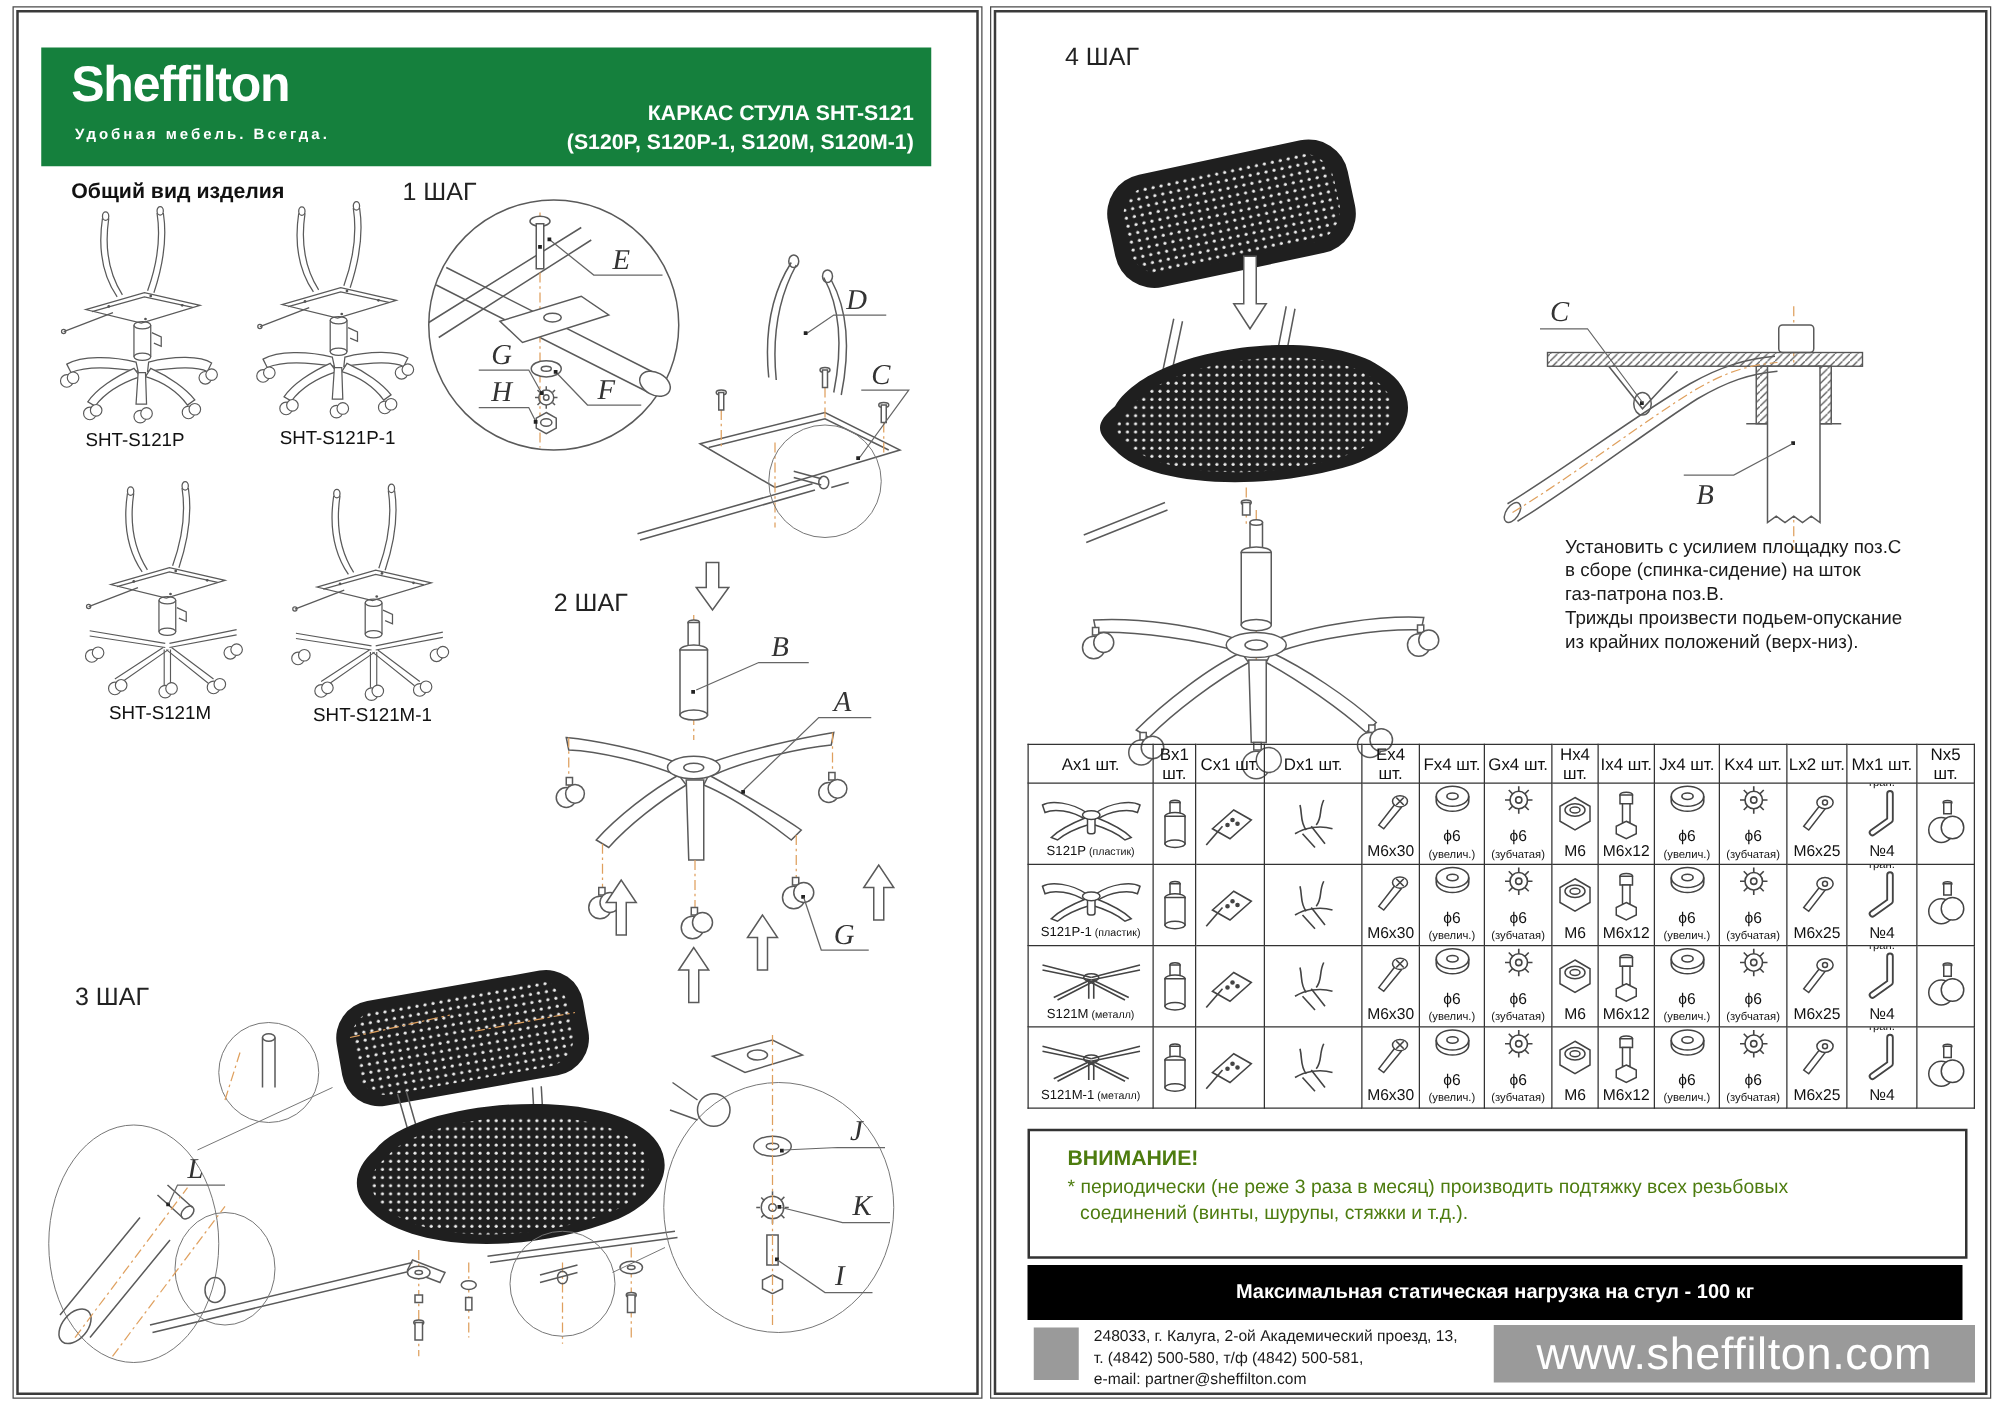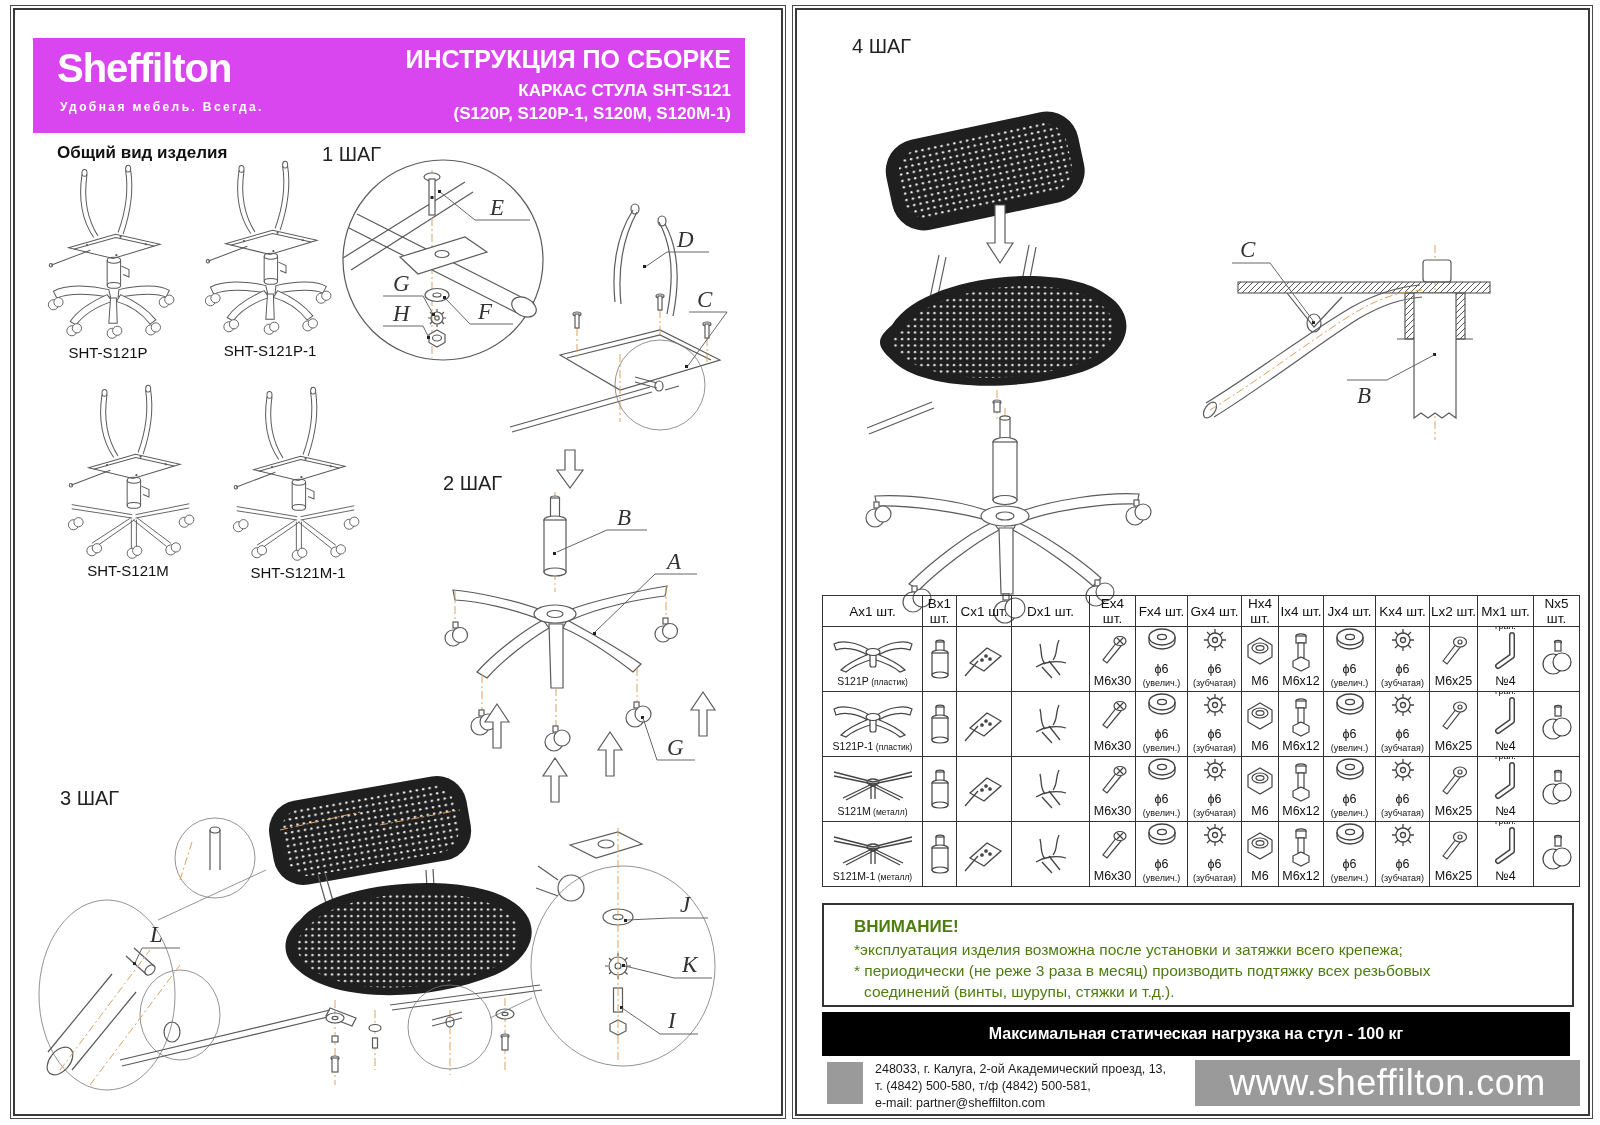--- a/index.html
+++ b/index.html
@@ -2,21 +2,21 @@
 <html><head>
 <meta charset="utf-8">
 <style>
   html,body{margin:0;padding:0;background:#fff;width:1600px;height:1125px;
     font-family:"Liberation Sans",sans-serif;-webkit-font-smoothing:antialiased;}
   .page{position:absolute;background:#fff;border:2px solid #3a3a3a;outline:1px solid #4a4a4a;outline-offset:2px;}
   #pageL{left:13px;top:8px;width:766px;height:1104px;}
   #pageR{left:795px;top:8px;width:791px;height:1104px;}
   .abs{position:absolute;}
   
-  .hdr{left:18px;top:28px;width:712px;height:95px;background:#d946ef;color:#fff;}
+  .hdr{left:18px;top:28px;width:712px;height:95px;background:#15803d;color:#fff;}
   .logo-name{left:24px;top:8px;font-size:40px;font-weight:bold;letter-spacing:-1px;}
   .logo-tag{left:27px;top:62px;font-size:12px;letter-spacing:2.4px;font-weight:bold;}
   .hdr-title{right:14px;top:7px;font-size:25px;font-weight:bold;white-space:nowrap;}
   .hdr-sub1{right:14px;top:43px;font-size:17px;font-weight:bold;}
   .hdr-sub2{right:14px;top:66px;font-size:17px;font-weight:bold;}
   .section-h{font-size:17px;font-weight:bold;color:#111;}
   .step-h{font-size:20px;color:#222;}
   .variant-label{font-size:15px;color:#111;text-align:center;}
   svg{overflow:visible;}
   svg .ln{stroke:#5a5a5a;stroke-width:1.2;fill:none;}
@@ -116,21 +116,20 @@
       <use href="#casters5"></use>
     </symbol>
   </defs>
 </svg>
 
 <div class="page" id="pageL">
 
   <div class="abs hdr">
     <div class="abs logo-name">Sheffilton</div>
     <div class="abs logo-tag">Удобная мебель. Всегда.</div>
-    <div class="abs hdr-title">ИНСТРУКЦИЯ ПО СБОРКЕ</div>
     <div class="abs hdr-sub1">КАРКАС СТУЛА SHT-S121</div>
     <div class="abs hdr-sub2">(S120P, S120P-1, S120M, S120M-1)</div>
   </div>
 
   <div class="abs section-h" style="left:42px;top:133px;">Общий вид изделия</div>
 
   <svg class="abs" style="left:18px;top:152px" width="150" height="178" viewBox="0 0 170 212">
       <use href="#chairP"></use>
     </svg>
   <svg class="abs" style="left:175px;top:148px" width="150" height="178" viewBox="0 0 170 212">
@@ -471,20 +470,27 @@
     </g>
     <path class="cl" d="M18,175 C66,146 126,100 164,77 C188,63 206,57 230,55"></path>
     <rect x="120" y="86" width="3" height="3" class="dot"></rect>
     <polyline class="ldr" points="122,87 78,28 40,28"></polyline>
     <text x="48" y="22" class="plbl">C</text>
     <rect x="241" y="118" width="3" height="3" class="dot"></rect>
     <polyline class="ldr" points="242,120 195,145 155,145"></polyline>
     <text x="165" y="168" class="plbl">B</text>
   </svg>
 
+  <div class="abs note" style="left:455px;top:418px;width:310px">
+    <div>Установить с усилием площадку поз.С</div>
+    <div>в сборе (спинка-сидение) на шток</div>
+    <div>газ-патрона поз.В.</div>
+    <div>Трижды произвести подьем-опускание</div>
+    <div>из крайних положений (верх-низ).</div>
+  </div>
 
   <table id="parts-table" class="abs" style="left:25px;top:585px;width:757px">
       <colgroup>
         <col style="width: 100px;">
         <col style="width: 34px;">
         <col style="width: 55px;">
         <col style="width: 78px;">
         <col style="width: 46px;">
         <col style="width: 52px;">
         <col style="width: 54px;">
@@ -1337,21 +1343,20 @@
                 </svg>
               </div>
             </div>
           </td>
         </tr>
       </tbody>
     </table>
 
   <div class="abs attn" style="left:25px;top:893px;width:748px;height:100px">
     <div class="attn-title" style="margin:12px 0 2px 30px">ВНИМАНИЕ!</div>
-    <div class="attn-line" style="margin-left:30px">*эксплуатация изделия возможна после установки и затяжки всего крепежа;</div>
     <div class="attn-line" style="margin-left:30px">* периодически (не реже 3 раза в месяц) производить подтяжку всех резьбовых</div>
     <div class="attn-line" style="margin-left:40px">соединений (винты, шурупы, стяжки и т.д.).</div>
   </div>
 
   <div class="abs banner" style="left:25px;top:1002px;width:748px;height:44px;line-height:44px">Максимальная статическая нагрузка на стул - 100 кг</div>
 
   <div class="abs sqr" style="left:30px;top:1052px;width:36px;height:42px"></div>
   <div class="abs addr" style="left:78px;top:1051px">
     <div>248033, г. Калуга, 2-ой Академический проезд, 13,</div>
     <div>т. (4842) 500-580, т/ф (4842) 500-581,</div>

